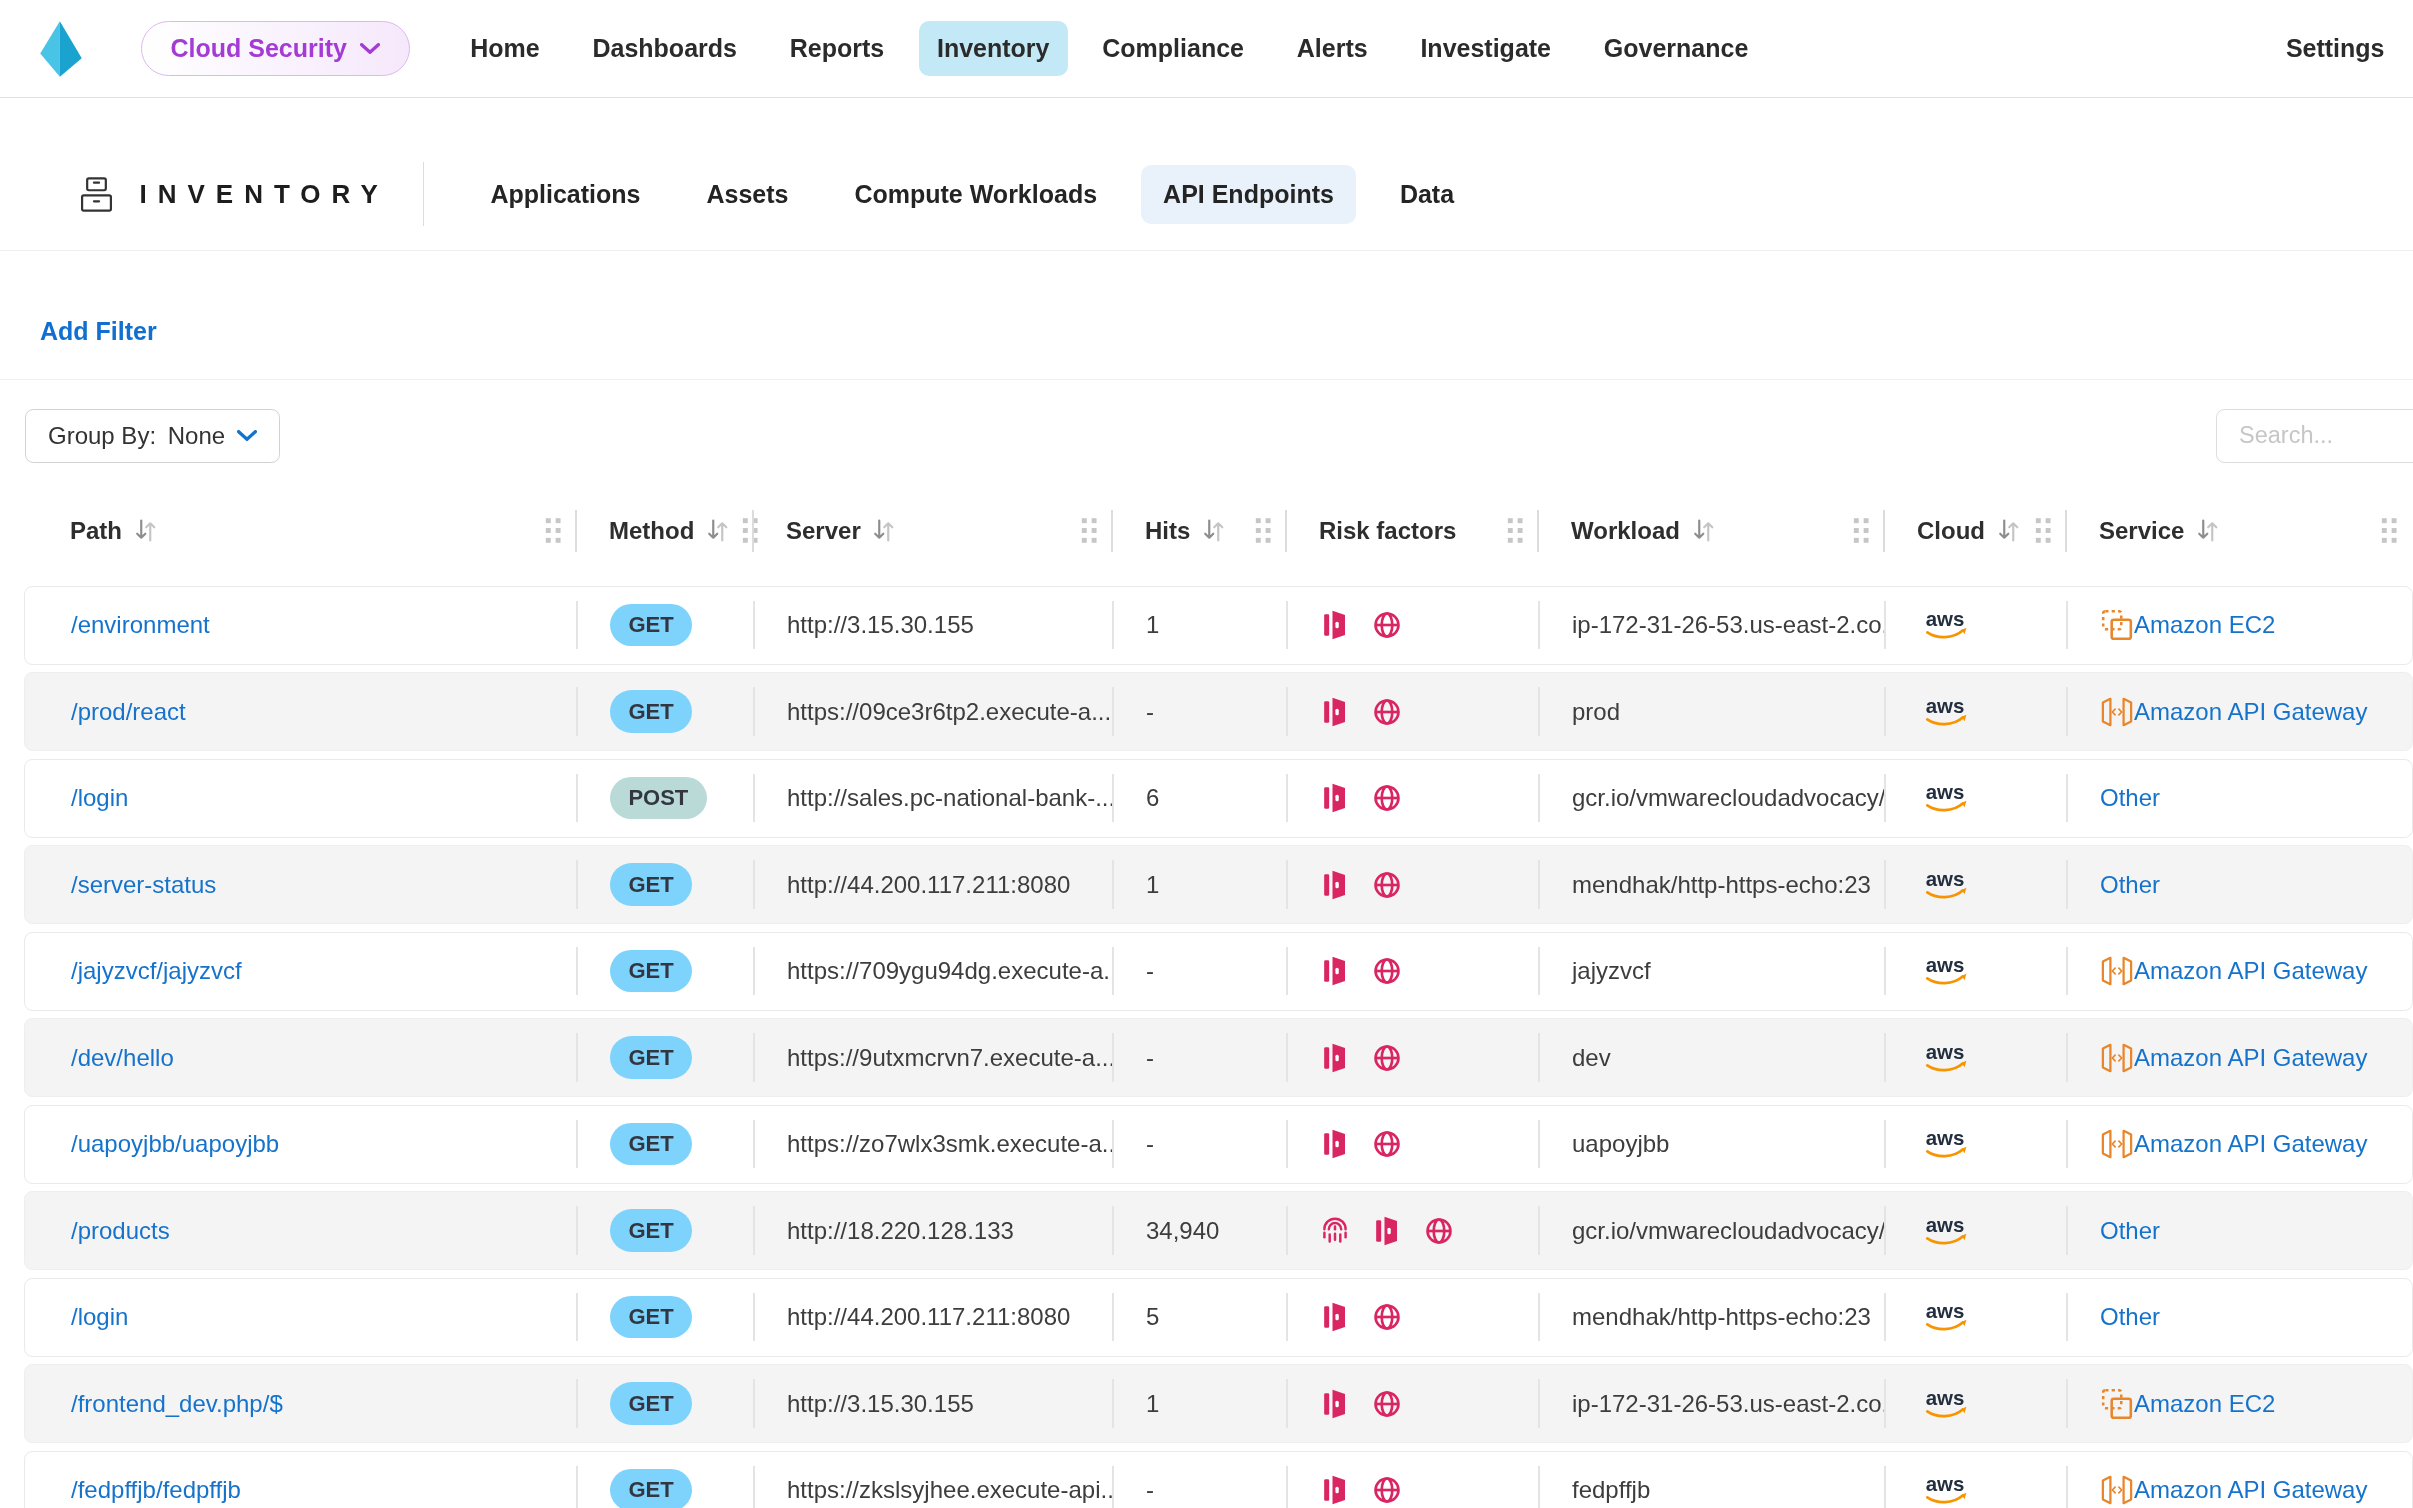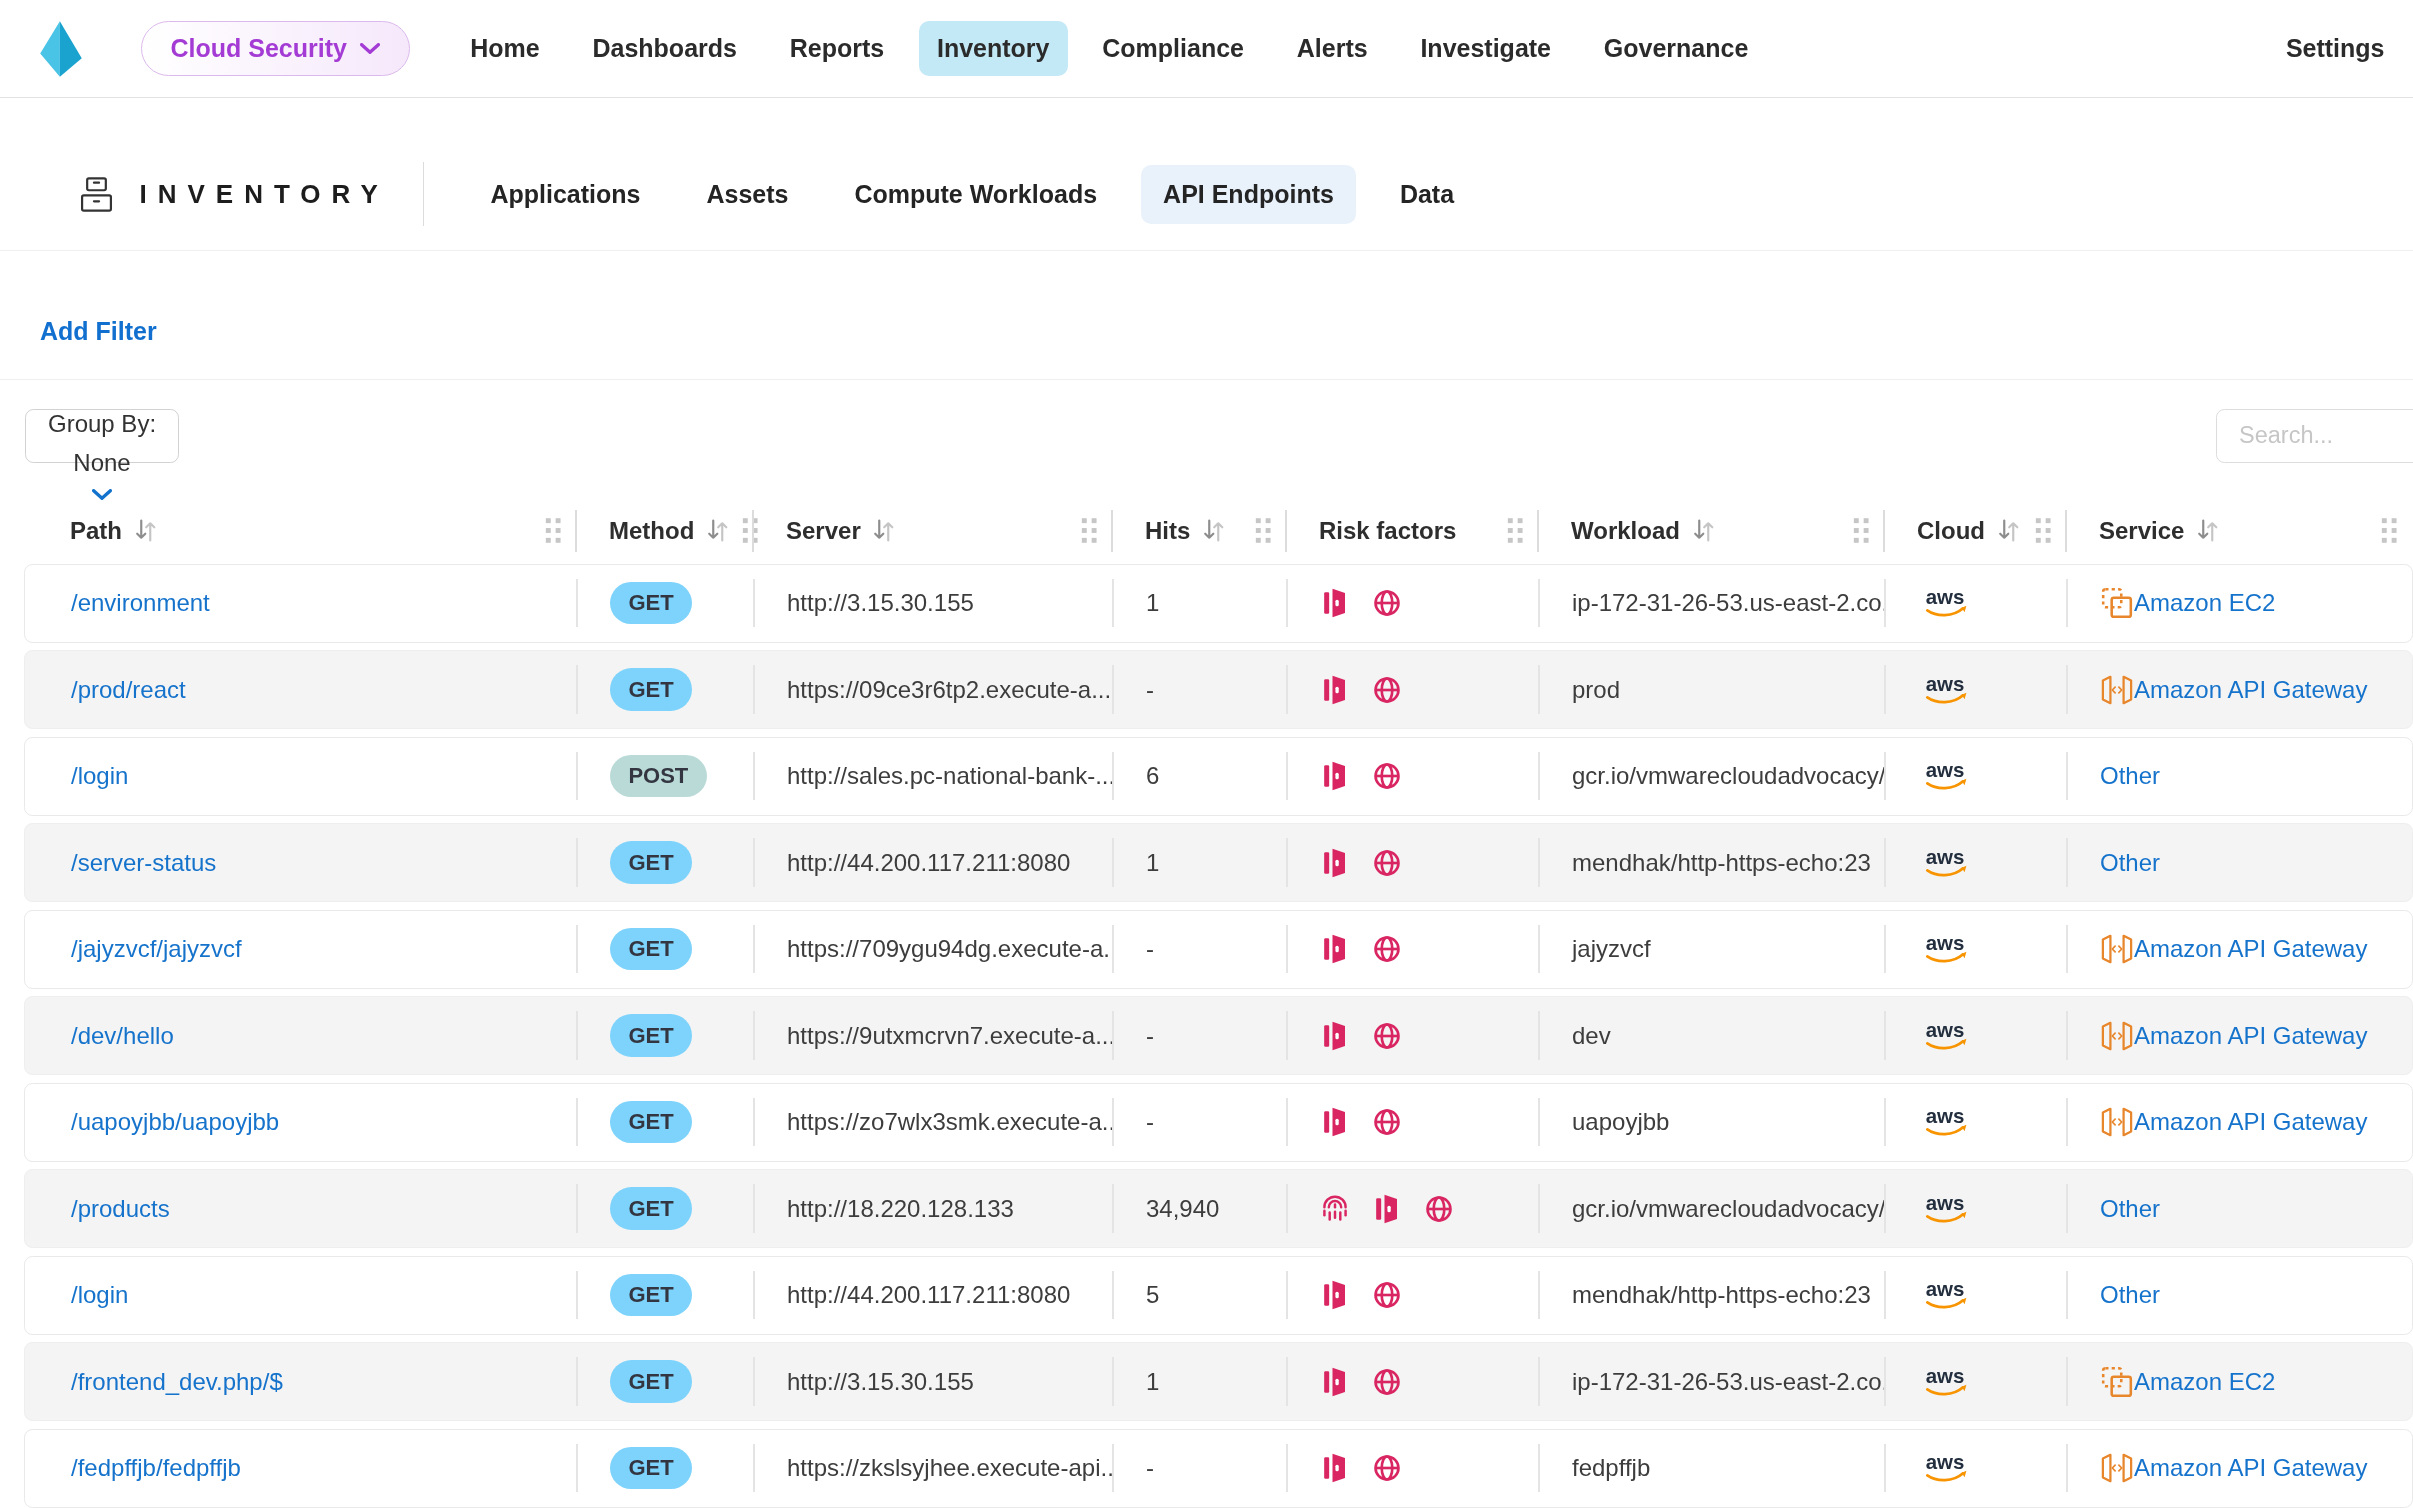--- a/index.html
+++ b/index.html
@@ -56,38 +56,38 @@
   .add-filter { color:#1170cf; font-weight:700; font-size:25px; cursor:pointer; }
 
   
   .controls {
     margin-top:28.5px; height:54px; display:flex; align-items:center;
     justify-content:space-between; padding-left:25px;
   }
   .groupby {
     display:flex; align-items:center; gap:11.7px; height:54px; padding:0 22px;
     border:1.7px solid #d2d2d2; border-radius:8.4px; background:#fff;
-    font-size:24px; color:#333; cursor:pointer;flex-direction:column;
+    font-size:24px; color:#333; cursor:pointer;
   }
   .search-input {
     height:54px; width:277px; margin-right:-80px;
     border:1.7px solid #ddd; border-radius:8.4px;
     font-size:23.5px; padding:0 0 0 22px; color:#333; outline:none;
     font-family:"Liberation Sans", sans-serif;
   }
   .search-input::placeholder { color:#c6c6c6; }
 
   
   .table { padding-left:24px; margin-top:47px; }
   .thead, .row {
     display:grid;
     grid-template-columns:553px 177px 359px 174px 252px 346px 182px 346px;
     align-items:center;
   }
-  .thead { height:42px; margin-bottom:12px; }
+  .thead { height:42px; margin-bottom:34px; }
   .th {
     position:relative; height:100%;
     display:flex; align-items:center; gap:11.7px;
     padding:0 15px 0 32px; cursor:pointer;
   }
   .th:first-child { padding-left:46px; }
   .th:not(:last-child)::after {
     content:""; position:absolute; right:0; top:0; bottom:0;
     width:1.7px; background:#dcdcdc;
   }

